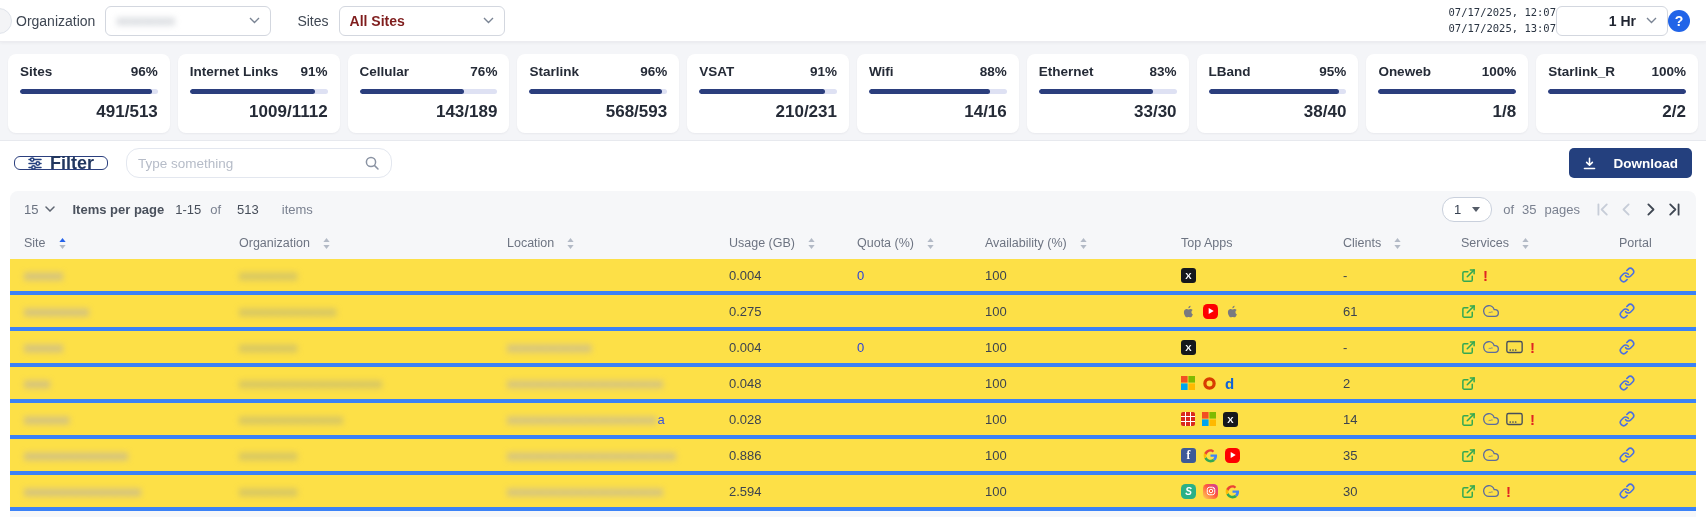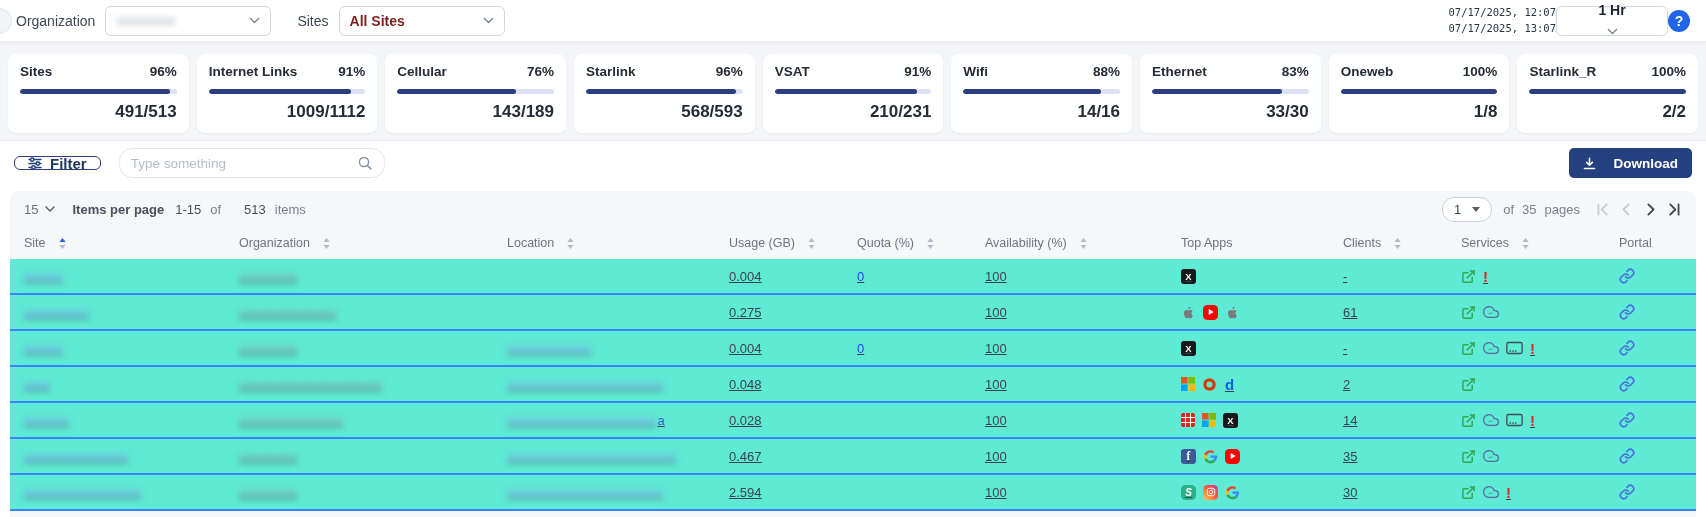--- a/index.html
+++ b/index.html
@@ -17,75 +17,75 @@
   .org-select { width:166px; margin-left:10px; }
   .sites-label { margin-left:26px; }
   .sites-select { width:166px; margin-left:10px; }
   .sites-value { font-size:14px; font-weight:700; color:#7f1d1d; }
   .select .chev { margin-left:auto; display:flex; }
   .redact { filter:blur(3px); user-select:none; }
   .org-redact { color:#9aa1ac; font-size:13px; max-width:120px; overflow:hidden; white-space:nowrap; }
   .tb-right { margin-left:auto; display:flex; align-items:center; padding-right:16px; }
   .timestamps { font-family:"DejaVu Sans Mono",monospace; font-size:10.5px; color:#2a3442;
                 text-align:right; line-height:1.45; }
-  .time-select { width:112px; justify-content:flex-end; gap:10px;flex-direction:column; }
+  .time-select { width:112px; justify-content:flex-end; gap:10px; }
   .time-value { font-size:14px; font-weight:700; color:#1f2430; }
   .help { width:22px; height:22px; border-radius:50%; background:#2164e8; color:#fff; font-size:14px;
           font-weight:700; display:flex; align-items:center; justify-content:center; cursor:pointer; }
 
   
   .stats { position:absolute; top:54px; left:8px; right:8px; display:flex; gap:8px; }
   .card { flex:1; background:#fff; border-radius:8px; padding:10px 12px 11px;
           box-shadow:0 1px 2px rgba(16,24,40,.05); }
   .card-top { display:flex; justify-content:space-between; align-items:baseline; }
   .card-label { font-size:13.5px; font-weight:700; color:#252b37; white-space:nowrap; }
   .card-pct { font-size:13.5px; font-weight:700; color:#252b37; }
   .bar { margin-top:10px; height:5px; border-radius:3px; background:#dee1f3; overflow:hidden; }
   .fill { height:100%; border-radius:3px; background:#2b3e7d; }
   .card-frac { margin-top:8px; text-align:right; font-size:17px; font-weight:600; color:#252b37; }
 
   
   .lower { position:absolute; top:140px; left:0; right:0; bottom:0; background:#fff; border-top:1px solid #e7e9ee; }
 
   .toolbar { position:absolute; top:7px; left:14px; right:14px; height:30px; display:flex; align-items:center; }
   .filter-btn { height:14px; padding:0 13px; border:1px solid #2b3f7e; border-radius:6px; background:#fff;
-                color:#22375f; font-weight:700; font-size:15px; display:flex; align-items:center; gap:8px;
+                color:#22375f; font-weight:700; font-size:18px; display:flex; align-items:center; gap:8px;
                 cursor:pointer; font-family:inherit; }
   .search { margin-left:18px; width:266px; height:30px; border:1px solid #e3e7ef; border-radius:13px;
             background:#fff; display:flex; align-items:center; padding:0 11px; }
   .search input { flex:1; border:none; outline:none; font-size:13.5px; color:#3c434f; font-family:inherit; }
   .search input::placeholder { color:#b6bcc8; }
   .dl-btn { margin-left:auto; height:30px; padding:0 14px; background:#24407e; border:none; border-radius:5px;
             color:#fff; font-weight:700; font-size:13.5px; display:flex; align-items:center; gap:18px;
             cursor:pointer; font-family:inherit; }
 
   .panel { position:absolute; top:50px; left:10px; right:10px; bottom:0; background:#f6f7f9;
            border-radius:8px 8px 0 0; overflow:hidden; }
   .items-row { height:36px; display:flex; align-items:center; padding:0 14px; font-size:13px; color:#7a8190; }
   .ps-value { color:#6a7280; }
   .ps-chev { margin-left:7px; display:flex; cursor:pointer; }
   .ipp-label { font-weight:700; color:#4a515d; margin-left:17px; }
   .rng { color:#474e5a; margin-left:11px; }
   .ofw { margin-left:9px; }
-  .tot { color:#474e5a; margin-left:23px; }
-  .itw { margin-left:9px;text-align:right; }
+  .tot { color:#474e5a; margin-left:16px; }
+  .itw { margin-left:23px;text-align:right; }
   .items-right { margin-left:auto; display:flex; align-items:center; gap:11px; }
   .page-box { display:flex; align-items:center; gap:11px; height:25px; padding:0 11px;
               border:1px solid #c9d0dc; border-radius:12px; background:#fff; cursor:pointer; }
   .page-box .pg { font-size:13px; color:#374151; }
   .pages-text { display:flex; gap:8px; font-size:13px; color:#7a8190; }
   .pager { display:flex; align-items:center; gap:9px; margin-left:4px; }
   .pager .pbtn { display:flex; cursor:pointer; }
 
   .grid { display:grid; grid-template-columns:215px 268px 222px 128px 128px 196px 162px 118px 158px 1fr;
           align-items:center; padding:0 14px; }
   .thead { height:32px; font-size:12.5px; color:#6d7482; }
   .th { display:flex; align-items:center; gap:13px; white-space:nowrap; }
   .tbody { background:#fff; }
-  .trow { height:36px; border-bottom:2px solid #3b82f6; background:#5eead4; font-size:13px; color:#3c434f;text-decoration:underline; }
+  .trow { height:36px; border-bottom:4px solid #3b82f6; background:#fde047; font-size:13px; color:#3c434f; }
   .site-link { color:#8489f1; }
   .org-red { color:#8d939e; }
   .loc-link { color:#8a8ef0; }
   .loc-tail { color:#3d56d6; filter:none; margin-left:1px; }
   .quota-link { color:#2c43d8; cursor:pointer; }
   .apps { display:flex; align-items:center; gap:7px; }
   .svcs { display:flex; align-items:center; gap:7px; }
   .svc { display:inline-flex; align-items:center; cursor:pointer; }
   .svc-alert { color:#e02424; font-weight:800; font-size:15px; line-height:1; }
   .portal-cell { display:flex; }
@@ -210,20 +210,30 @@
        <span class="card-label">Ethernet</span>
        <span class="card-pct">83%</span>
      </div>
      <div class="bar">
        <div class="fill" style="width:83%;background:#2b3e7d"></div>
      </div>
      <div class="card-frac">33/30</div>
     </div>
     <div class="card">
       <div class="card-top">
+       <span class="card-label">LBand</span>
+       <span class="card-pct">95%</span>
+     </div>
+     <div class="bar">
+       <div class="fill" style="width:95%;background:#2b3e7d"></div>
+     </div>
+     <div class="card-frac">38/40</div>
+    </div>
+    <div class="card">
+      <div class="card-top">
        <span class="card-label">Oneweb</span>
        <span class="card-pct">100%</span>
      </div>
      <div class="bar">
        <div class="fill" style="width:100%;background:#2b3e7d"></div>
      </div>
      <div class="card-frac">1/8</div>
     </div>
     <div class="card">
       <div class="card-top">
@@ -593,21 +603,21 @@
                 <path d="M10 13a5 5 0 007.54.54l3-3a5 5 0 00-7.07-7.07l-1.72 1.71"></path>
                 <path d="M14 11a5 5 0 00-7.54-.54l-3 3a5 5 0 007.07 7.07l1.71-1.71"></path>
               </svg>
             </span>
           </div>
         </div>
         <div class="trow grid">
           <div><span class="redact site-link">xxxxxxxxxxxxxxxx</span></div>
      <div><span class="redact org-red">xxxxxxxxx</span></div>
      <div><span class="redact loc-link">xxxxxxxxxxxxxxxxxxxxxxxxxx</span></div>
-     <div>0.467</div>
+     <div>0.886</div>
      <div></div>
      <div>100</div>
      <div class="apps">
             <span class="ai ai-fb">f</span>
             <svg width="15" height="15" viewBox="0 0 48 48">
               <path fill="#4285F4" d="M45 24.5c0-1.6-.1-2.7-.4-3.9H24v7.3h12.1c-.2 2-1.6 5-4.5 7l6.9 5.4C42.6 36.6 45 31.1 45 24.5z"></path>
               <path fill="#34A853" d="M24 46c5.9 0 10.9-1.9 14.5-5.3l-6.9-5.4c-1.9 1.3-4.4 2.2-7.6 2.2-5.8 0-10.7-3.8-12.5-9.1l-7.2 5.5C7.9 41.1 15.4 46 24 46z"></path>
               <path fill="#FBBC05" d="M11.5 28.4c-.5-1.4-.8-2.9-.8-4.4s.3-3 .8-4.4l-7.2-5.5C2.8 17.1 2 20.4 2 24s.8 6.9 2.3 9.9z"></path>
               <path fill="#EA4335" d="M24 11.5c3.3 0 5.5 1.4 6.8 2.6l5-4.9C32.9 5.9 29.9 4 24 4 15.4 4 7.9 8.9 4.3 16.1l7.2 5.5c1.8-5.3 6.7-10.1 12.5-10.1z"></path>
             </svg>

